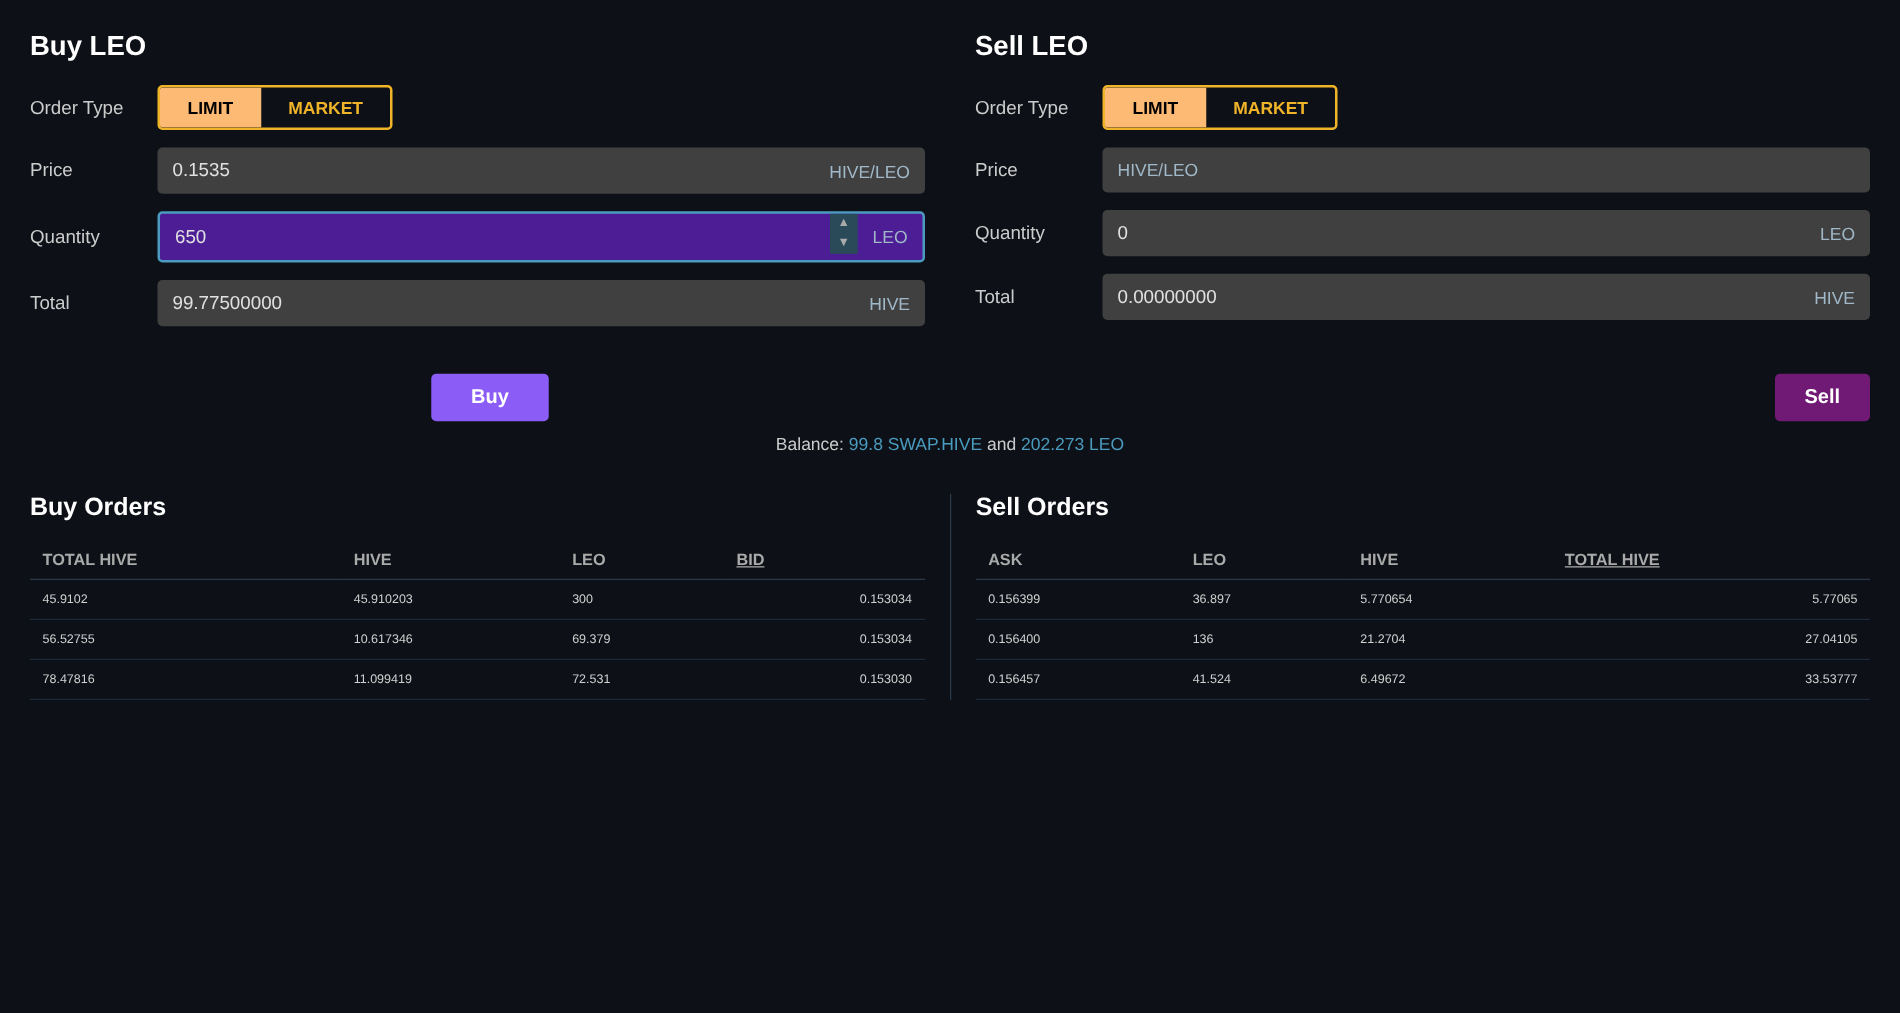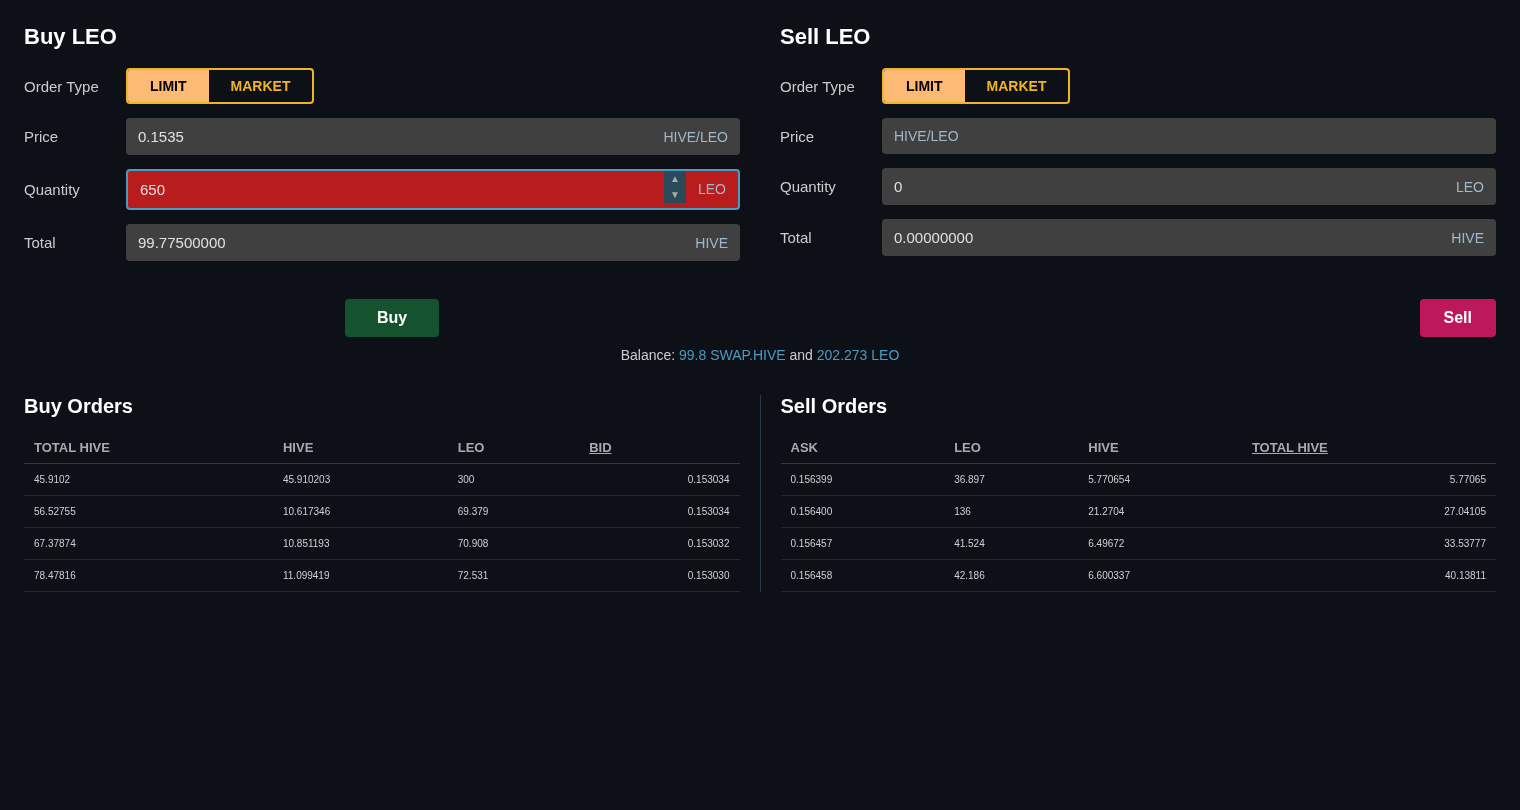--- a/index.html
+++ b/index.html
@@ -108,39 +108,39 @@
       cursor: pointer;
       padding: 2px 6px;
       font-size: 10px;
       line-height: 1.2;
     }
 
     .quantity-wrapper {
       flex: 1;
       display: flex;
       align-items: stretch;
-      background-color: #b91c1c;
+      background-color: #4c1d95;
       border-radius: 4px;
       overflow: hidden;
       border: 2px solid #4a9bbf;
     }
 
     .buy-btn {
-      background-color: #14532d;
+      background-color: #8b5cf6;
       color: white;
       border: none;
       padding: 10px 32px;
       font-size: 16px;
       font-weight: bold;
       border-radius: 4px;
       cursor: pointer;
     }
 
     .sell-btn {
-      background-color: #be185d;
+      background-color: #701a75;
       color: white;
       border: none;
       padding: 10px 24px;
       font-size: 16px;
       font-weight: bold;
       border-radius: 4px;
       cursor: pointer;
       align-self: flex-end;
     }
 
@@ -329,26 +329,20 @@
       <td>300</td>
       <td class="right bid-val">0.153034</td>
     </tr>
           <tr>
       <td>56.52755</td>
       <td>10.617346</td>
       <td>69.379</td>
       <td class="right bid-val">0.153034</td>
     </tr>
           <tr>
-      <td>67.37874</td>
-      <td>10.851193</td>
-      <td>70.908</td>
-      <td class="right bid-val">0.153032</td>
-    </tr>
-          <tr>
       <td>78.47816</td>
       <td>11.099419</td>
       <td>72.531</td>
       <td class="right bid-val">0.153030</td>
     </tr>
         </tbody>
     </table>
   </div>
 
   <div class="divider"></div>
@@ -376,22 +370,16 @@
       <td>136</td>
       <td>21.2704</td>
       <td class="right">27.04105</td>
     </tr>
           <tr>
       <td class="ask-val">0.156457</td>
       <td>41.524</td>
       <td>6.49672</td>
       <td class="right">33.53777</td>
     </tr>
-          <tr>
-      <td class="ask-val">0.156458</td>
-      <td>42.186</td>
-      <td>6.600337</td>
-      <td class="right">40.13811</td>
-    </tr>
         </tbody>
     </table>
   </div>
 </div>
 
 </body></html>

